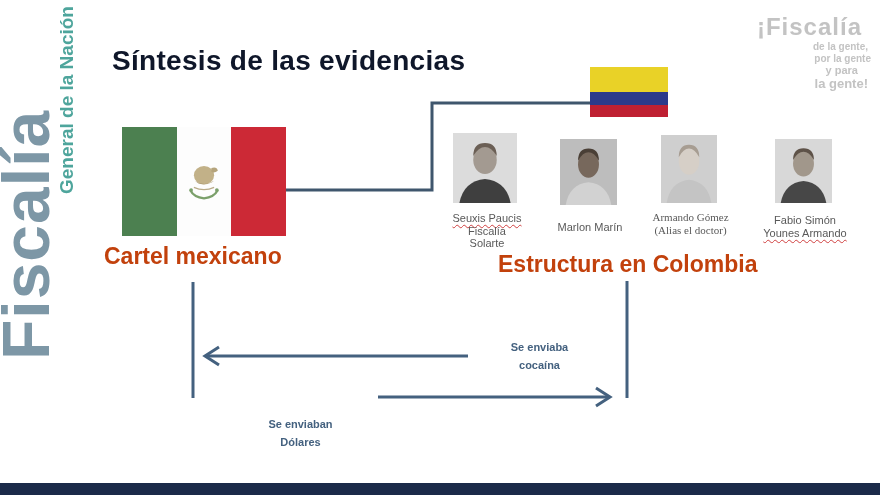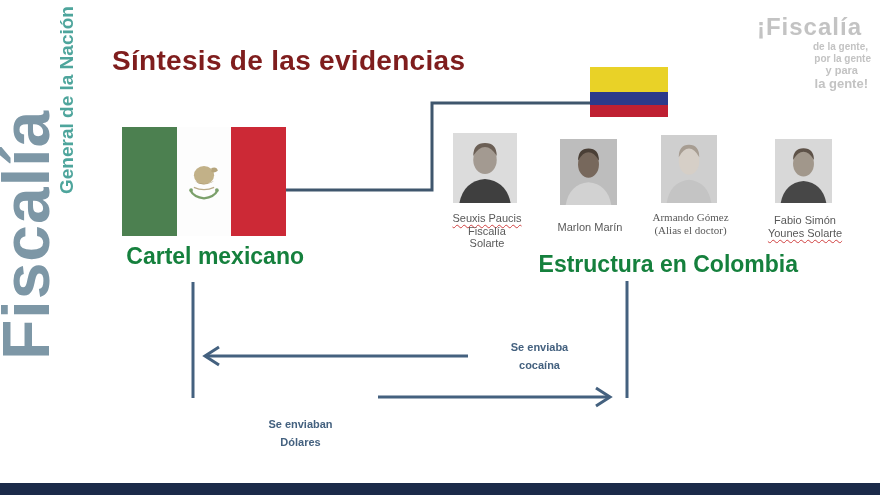--- a/index.html
+++ b/index.html
@@ -15,40 +15,40 @@
     color:#7d97a6; white-space:nowrap;
   }
   .brand-sub{
     position:absolute; left:56px; top:194px; width:210px; height:26px;
     transform:rotate(-90deg); transform-origin:0 0;
     font-size:19px; font-weight:bold; color:#4ea59c; white-space:nowrap;
   }
   
   .title{
     position:absolute; left:112px; top:45px; margin:0;
-    font-size:28px; font-weight:800; color:#7f1d1d; letter-spacing:0.3px;
+    font-size:28px; font-weight:800; color:#0f172a; letter-spacing:0.3px;
   }
   
   .logo{ position:absolute; top:14px; right:6px; text-align:right; color:#c3c3c3; font-weight:bold; }
   .logo .l1{ font-size:24px; line-height:26px; padding-right:12px; letter-spacing:1px; }
   .logo .l2{ font-size:10px; line-height:13px; padding-right:6px; }
   .logo .l3{ font-size:10px; line-height:11px; padding-right:3px; }
   .logo .l4{ font-size:11px; line-height:13px; padding-right:16px; }
   .logo .l5{ font-size:13px; line-height:13px; padding-right:6px; }
   
   .mx-flag{ position:absolute; left:122px; top:127px; width:164px; height:109px; display:flex; }
   .mx-flag .stripe{ flex:1; }
   .mx-green{ background:#4c8050; } .mx-white{ background:#fdfdfd; } .mx-red{ background:#cc2936; }
   .mx-emblem{ position:absolute; left:59px; top:30px; }
   .co-flag{ position:absolute; left:590px; top:67px; width:78px; height:50px; }
   .co-yellow{ height:50%; background:#e9d227; }
   .co-blue{ height:25%; background:#2c3a8a; }
   .co-red{ height:25%; background:#bf2032; }
   
-  .node-label{ position:absolute; font-weight:800; color:#15803d; text-align:right; font-size:23px; }
+  .node-label{ position:absolute; font-weight:800; color:#c2410c; text-align:left; font-size:23px; }
   .cartel-label{ left:104px; top:243px; width:200px; }
   .estructura-label{ left:498px; top:251px; width:300px; }
   
   .photo{ position:absolute; overflow:hidden; }
   .photo svg{ display:block; width:100%; height:100%; }
   .photo1{ left:453px; top:133px; width:64px; height:70px; }
   .photo2{ left:560px; top:139px; width:57px; height:66px; }
   .photo3{ left:661px; top:135px; width:56px; height:68px; }
   .photo4{ left:775px; top:139px; width:57px; height:64px; }
   .photo1 .bg{fill:#dcdcdc}.photo1 .head{fill:#a39a91}.photo1 .hair{fill:#6b5f55}.photo1 .body{fill:#3f3f3f}
@@ -158,21 +158,21 @@
   </div>
   <div class="name name2">
     <div>Marlon Marín</div>
   </div>
   <div class="name name3">
     <div>Armando Gómez</div>
     <div>(Alias el doctor)</div>
   </div>
   <div class="name name4">
     <div>Fabio Simón</div>
-    <div class="wavy">Younes Solarte</div>
+    <div class="wavy">Younes Armando</div>
   </div>
 
   <div class="node-label estructura-label">Estructura en Colombia</div>
 
   <svg class="flow-svg" width="460" height="135" viewBox="0 0 460 135">
     <line x1="13" y1="7" x2="13" y2="123" stroke="#44617f" stroke-width="3"></line>
     <line x1="447" y1="6" x2="447" y2="123" stroke="#44617f" stroke-width="3"></line>
     <g>
       <line x1="288" y1="81" x2="27" y2="81" stroke="#44617f" stroke-width="3"></line>
       <path d="M39 72 L25 81 L39 90" stroke="#44617f" stroke-width="3" fill="none"></path>

